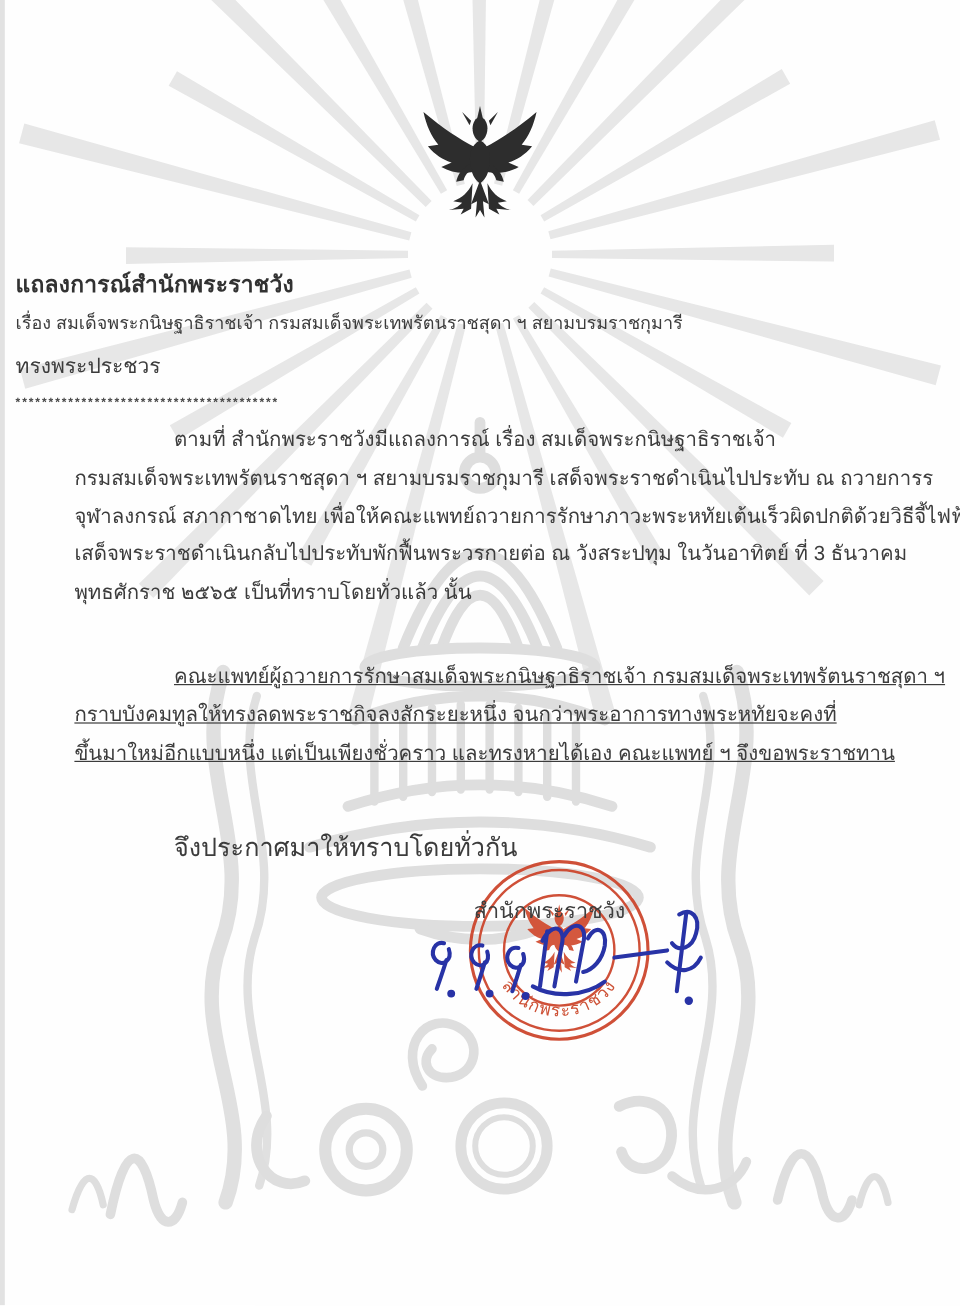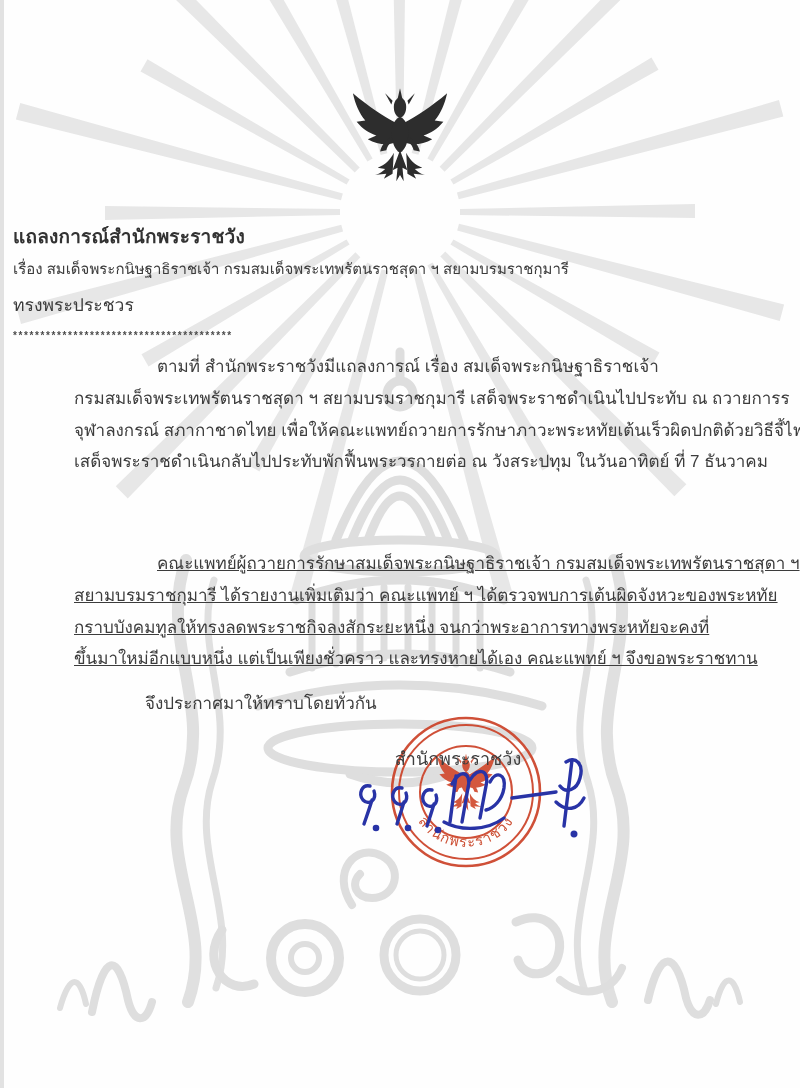--- a/index.html
+++ b/index.html
@@ -10,25 +10,25 @@
   }
   .edge-strip{position:absolute;left:0;top:0;width:4px;height:100%;background:#e2e2e2;z-index:6;}
   .watermark{position:absolute;left:0;top:0;width:800px;height:1088px;z-index:0;pointer-events:none;}
   .garuda-top{position:absolute;left:338px;top:76px;width:124px;height:130px;color:#2d2d2d;z-index:2;}
   .centered{position:absolute;left:13px;width:100%;z-index:2;}
   .title{top:221px;font-size:19px;font-weight:bold;color:#323232;letter-spacing:.2px;}
   .subject{top:257px;font-size:15px;color:#3c3c3c;}
   .subject2{top:291px;font-size:17.5px;color:#3c3c3c;}
   .stars{top:330px;font-size:10px;letter-spacing:1.6px;color:#4b4b4b;font-weight:bold;}
   .para{position:absolute;left:62px;width:690px;font-size:17px;color:#3c3c3c;z-index:2;}
-  .para .line{height:31.8px;white-space:nowrap;margin-left:12px;}
+  .para .line{height:31.8px;white-space:nowrap;}
   .p1{top:352px;}
   .p2{top:549px;text-decoration:underline;}
   .indent{padding-left:83px;}
-  .closing{position:absolute;left:145px;top:689px;font-size:17px;color:#3c3c3c;z-index:2;white-space:nowrap;}
+  .closing{position:absolute;left:145px;top:689px;font-size:21px;color:#3c3c3c;z-index:2;white-space:nowrap;}
   .sig-label{position:absolute;left:358px;top:744px;width:200px;text-align:center;font-size:18px;color:#3e3e3e;z-index:5;}
   .stamp{position:absolute;left:387px;top:713px;width:158px;height:158px;z-index:3;opacity:.92;}
   .signature{position:absolute;left:352px;top:738px;width:240px;height:104px;z-index:4;}
   .sig-date{position:absolute;left:332px;top:817px;width:260px;text-align:center;font-size:18px;color:#454545;z-index:5;}
 </style>
 </head>
 <body>
 
 <div class="page">
 
@@ -126,26 +126,26 @@
 
   <div class="centered title">แถลงการณ์สำนักพระราชวัง</div>
   <div class="centered subject">เรื่อง  สมเด็จพระกนิษฐาธิราชเจ้า กรมสมเด็จพระเทพรัตนราชสุดา ฯ สยามบรมราชกุมารี</div>
   <div class="centered subject2">ทรงพระประชวร</div>
   <div class="centered stars">****************************************</div>
 
   <div class="para p1">
     <div class="line indent">ตามที่ สำนักพระราชวังมีแถลงการณ์ เรื่อง สมเด็จพระกนิษฐาธิราชเจ้า</div>
     <div class="line">กรมสมเด็จพระเทพรัตนราชสุดา ฯ สยามบรมราชกุมารี เสด็จพระราชดำเนินไปประทับ ณ ถวายการร</div>
     <div class="line">จุฬาลงกรณ์ สภากาชาดไทย เพื่อให้คณะแพทย์ถวายการรักษาภาวะพระหทัยเต้นเร็วผิดปกติด้วยวิธีจี้ไฟฟ้า</div>
-    <div class="line">เสด็จพระราชดำเนินกลับไปประทับพักฟื้นพระวรกายต่อ ณ วังสระปทุม ในวันอาทิตย์ ที่ 7 ธันวาคม</div>
+    <div class="line">เสด็จพระราชดำเนินกลับไปประทับพักฟื้นพระวรกายต่อ ณ วังสระปทุม ในวันอาทิตย์ ที่ 3 ธันวาคม</div>
+    <div class="line">พุทธศักราช ๒๕๖๕ เป็นที่ทราบโดยทั่วแล้ว นั้น</div>
   </div>
 
   <div class="para p2">
     <div class="line indent">คณะแพทย์ผู้ถวายการรักษาสมเด็จพระกนิษฐาธิราชเจ้า กรมสมเด็จพระเทพรัตนราชสุดา ฯ</div>
-    <div class="line">สยามบรมราชกุมารี ได้รายงานเพิ่มเติมว่า คณะแพทย์ ฯ ได้ตรวจพบการเต้นผิดจังหวะของพระหทัย</div>
     <div class="line">กราบบังคมทูลให้ทรงลดพระราชกิจลงสักระยะหนึ่ง จนกว่าพระอาการทางพระหทัยจะคงที่</div>
     <div class="line">ขึ้นมาใหม่อีกแบบหนึ่ง แต่เป็นเพียงชั่วคราว และทรงหายได้เอง คณะแพทย์ ฯ จึงขอพระราชทาน</div>
   </div>
 
   <div class="closing">จึงประกาศมาให้ทราบโดยทั่วกัน</div>
 
   <div class="sig-label">สำนักพระราชวัง</div>
 
   <svg class="stamp" viewBox="0 0 158 158" aria-hidden="true">
     <g stroke="#cc4228" fill="none">

